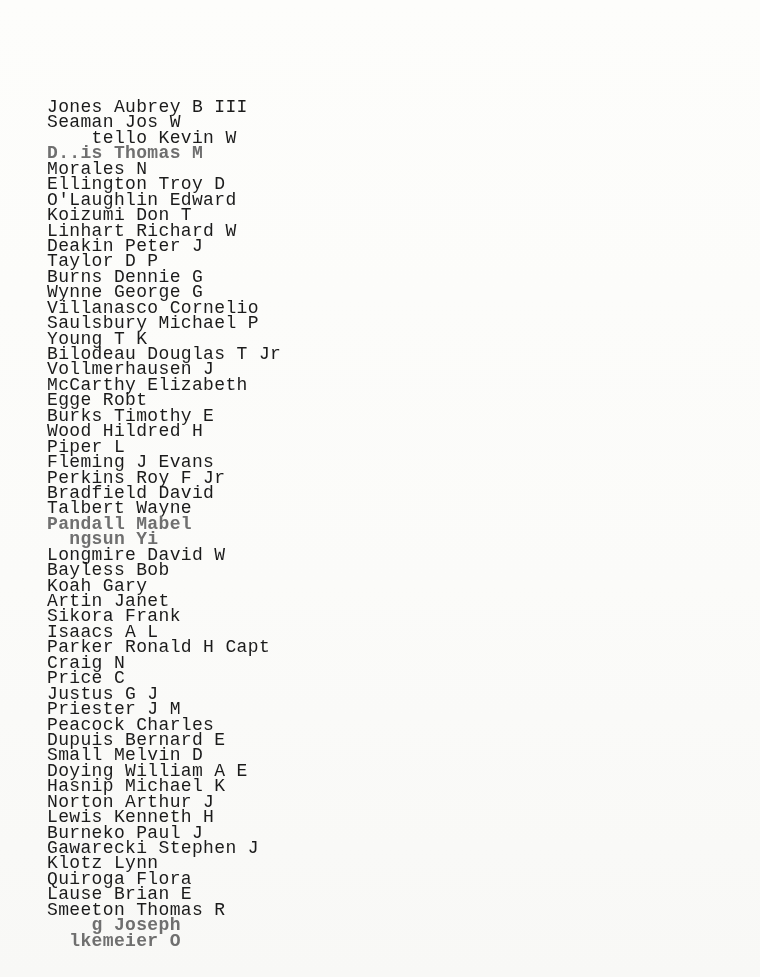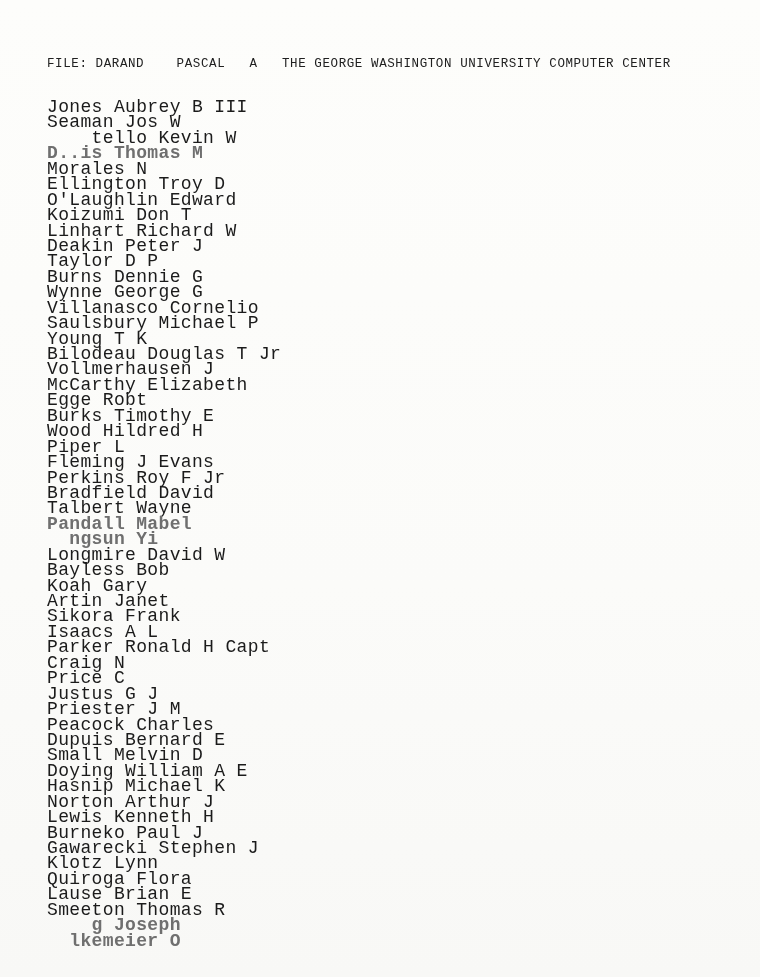--- a/index.html
+++ b/index.html
@@ -48,17 +48,16 @@
   .row.faded {
     color: #6f6f6f;
     font-weight: bold;
   }
 </style>
 </head>
 <body>
 
 <div class="page">
 
-  <div class="header">FILE: DARAND    PASCAL   A   THE GEORGE WASHINGTON UNIVERSITY COMPUTER CENTER</div>
 
   <div class="listing"><div class="row">Jones Aubrey B III</div><div class="row">Seaman Jos W</div><div class="row">    tello Kevin W</div><div class="row faded">D..is Thomas M</div><div class="row">Morales N</div><div class="row">Ellington Troy D</div><div class="row">O'Laughlin Edward</div><div class="row">Koizumi Don T</div><div class="row">Linhart Richard W</div><div class="row">Deakin Peter J</div><div class="row">Taylor D P</div><div class="row">Burns Dennie G</div><div class="row">Wynne George G</div><div class="row">Villanasco Cornelio</div><div class="row">Saulsbury Michael P</div><div class="row">Young T K</div><div class="row">Bilodeau Douglas T Jr</div><div class="row">Vollmerhausen J</div><div class="row">McCarthy Elizabeth</div><div class="row">Egge Robt</div><div class="row">Burks Timothy E</div><div class="row">Wood Hildred H</div><div class="row">Piper L</div><div class="row">Fleming J Evans</div><div class="row">Perkins Roy F Jr</div><div class="row">Bradfield David</div><div class="row">Talbert Wayne</div><div class="row faded">Pandall Mabel</div><div class="row faded">  ngsun Yi</div><div class="row">Longmire David W</div><div class="row">Bayless Bob</div><div class="row">Koah Gary</div><div class="row">Artin Janet</div><div class="row">Sikora Frank</div><div class="row">Isaacs A L</div><div class="row">Parker Ronald H Capt</div><div class="row">Craig N</div><div class="row">Price C</div><div class="row">Justus G J</div><div class="row">Priester J M</div><div class="row">Peacock Charles</div><div class="row">Dupuis Bernard E</div><div class="row">Small Melvin D</div><div class="row">Doying William A E</div><div class="row">Hasnip Michael K</div><div class="row">Norton Arthur J</div><div class="row">Lewis Kenneth H</div><div class="row">Burneko Paul J</div><div class="row">Gawarecki Stephen J</div><div class="row">Klotz Lynn</div><div class="row">Quiroga Flora</div><div class="row">Lause Brian E</div><div class="row">Smeeton Thomas R</div><div class="row faded">    g Joseph</div><div class="row faded">  lkemeier O</div></div>
 
 </div>
 
 </body></html>

